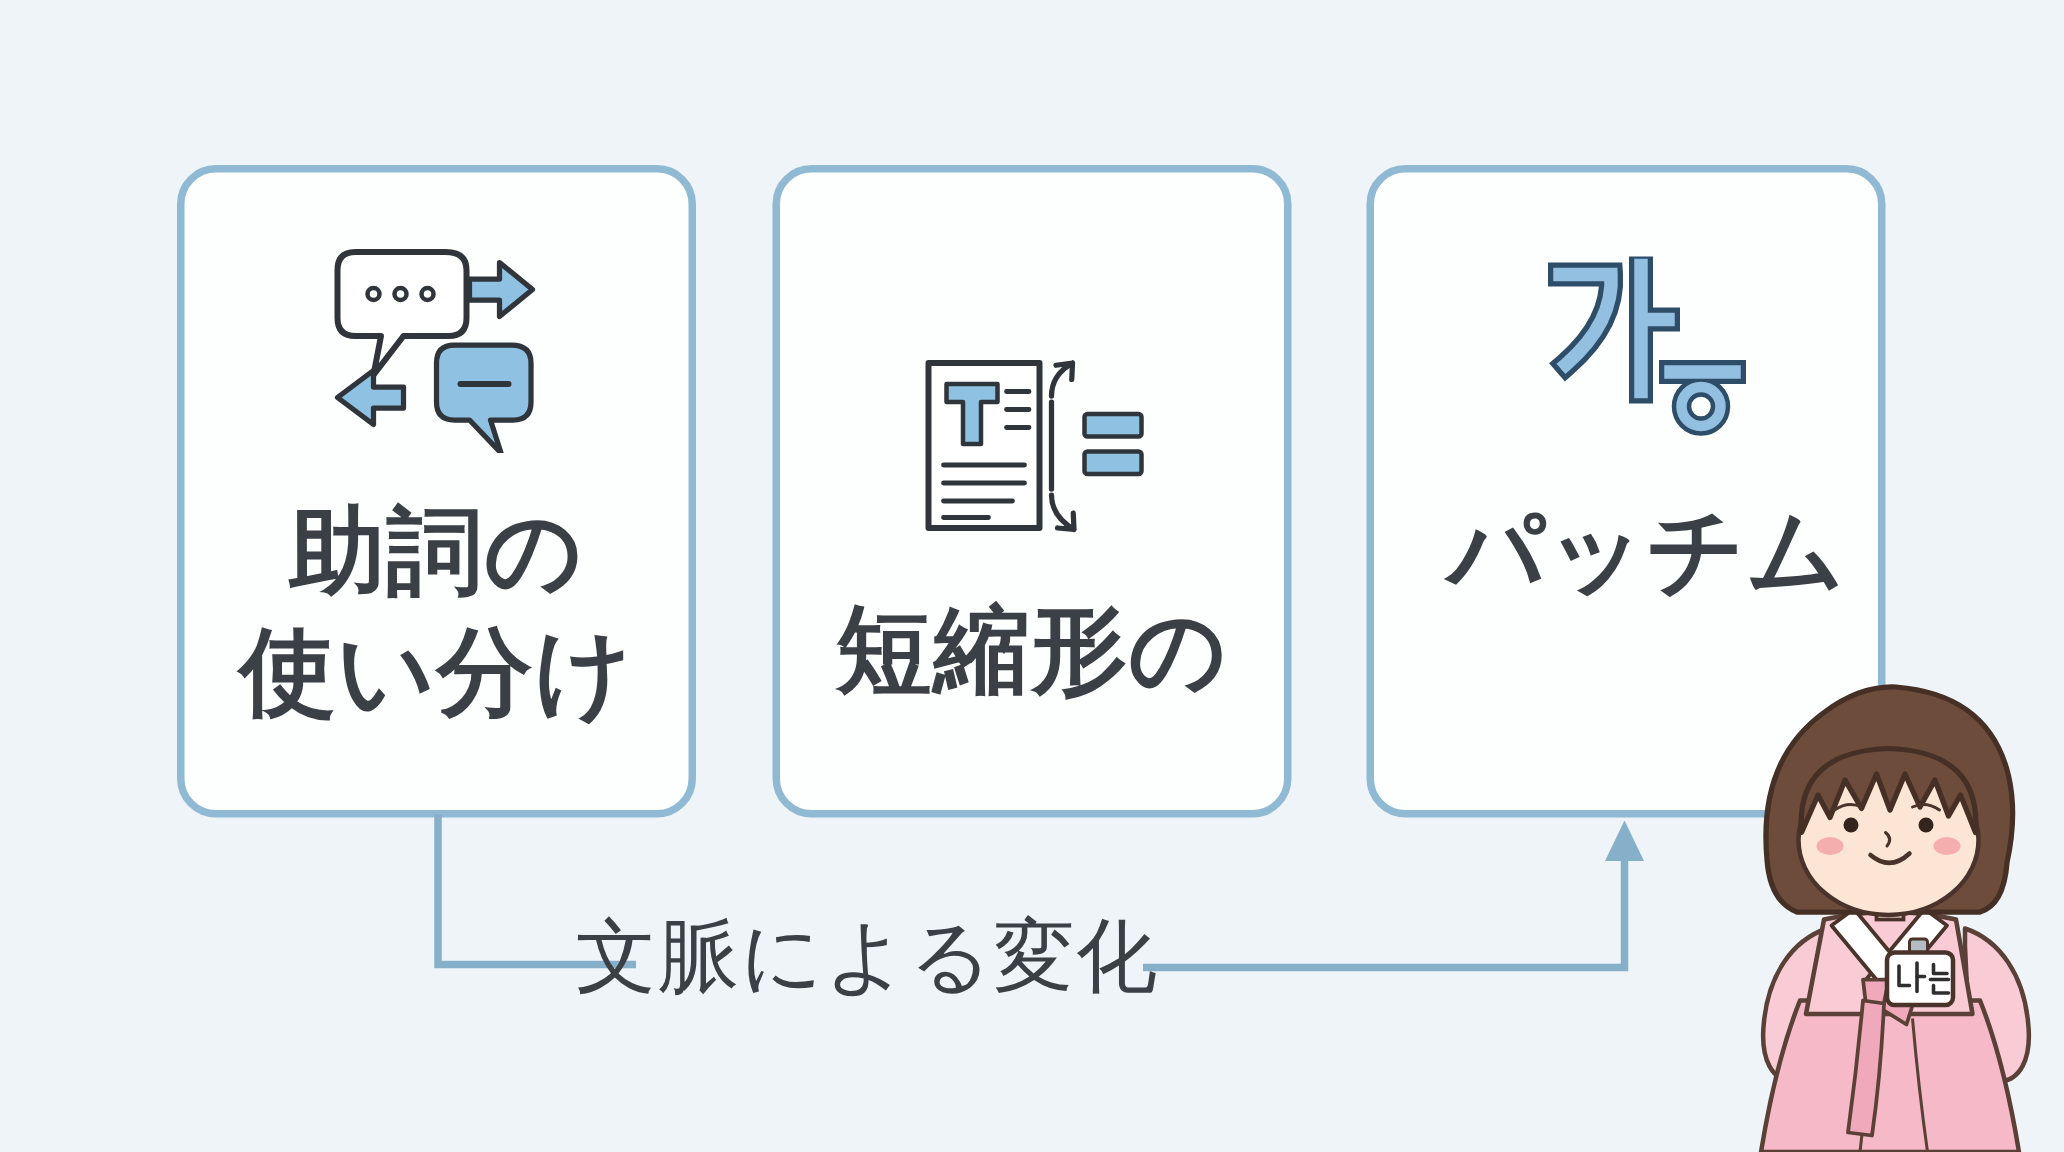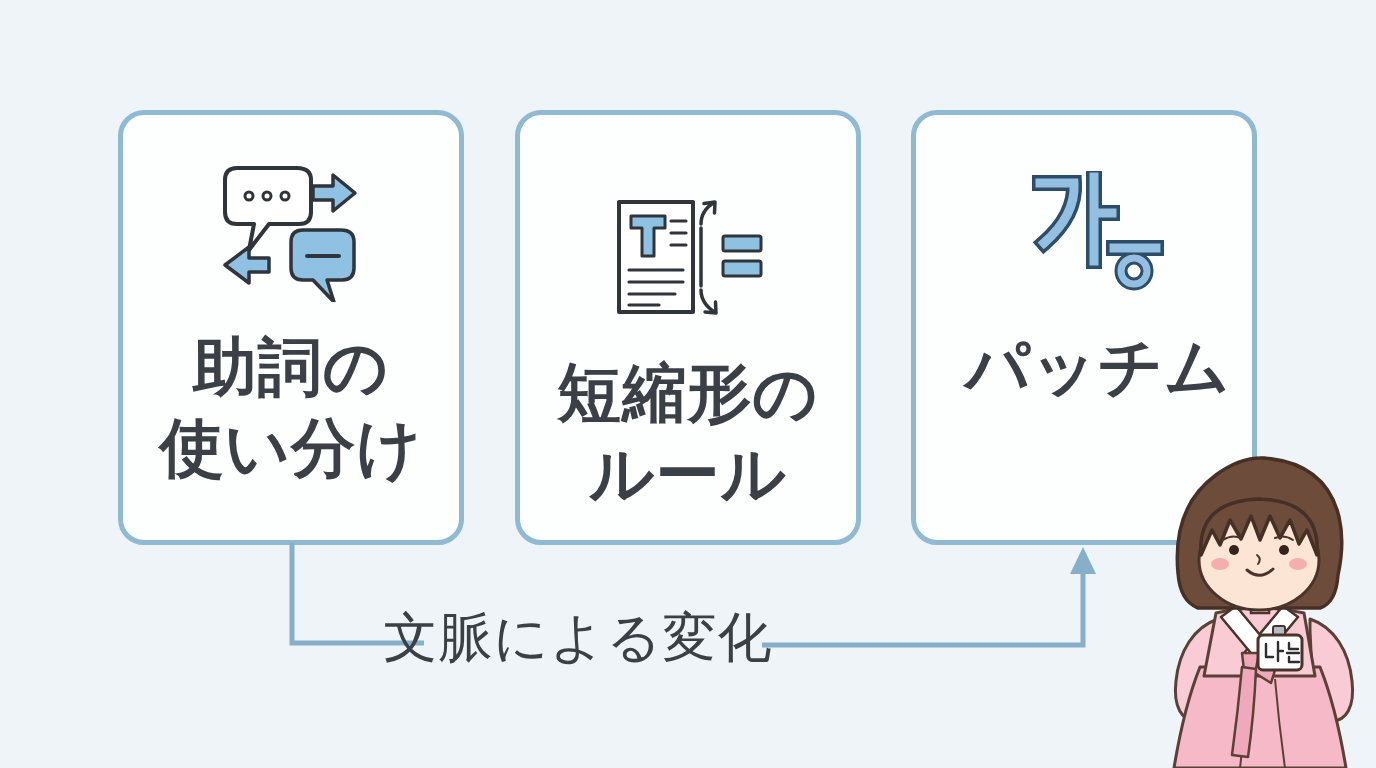--- a/index.html
+++ b/index.html
@@ -98,21 +98,20 @@
         <path class="ic-line" d="M16,78 H70 M16,90 H70 M16,102 H62 M16,113 H46"></path>
         <path class="ic-line" d="M88,36 V94" style="stroke-width:3.5"></path>
         <path class="ic-line" d="M88,32 Q88,18 102,10 M102,10 L91,11.5 M102,10 L101.5,21" style="stroke-width:3.5"></path>
         <path class="ic-line" d="M88,98 Q88,112 103,121 M103,121 L92,120 M103,121 L102.5,110" style="stroke-width:3.5"></path>
         <rect class="ic-blue" x="110" y="44" width="38" height="15" rx="2" style="stroke-width:3"></rect>
         <rect class="ic-blue" x="110" y="69" width="38" height="15" rx="2" style="stroke-width:3"></rect>
       </svg>
     </div>
     <div class="card-title">
       <div>短縮形の</div>
-      <div>ルール</div>
     </div>
   </section>
 
   <section class="card card-3">
     <div class="card-icon">
       <svg width="140" height="122" viewBox="0 0 140 122">
         <g>
           <path class="hg-dark" d="M12,12 H46 Q48,44 16,72"></path>
           <path class="hg-dark" d="M66,6 V90 M66,42 H84"></path>
           <path class="hg-blue" d="M12,12 H46 Q48,44 16,72"></path>

